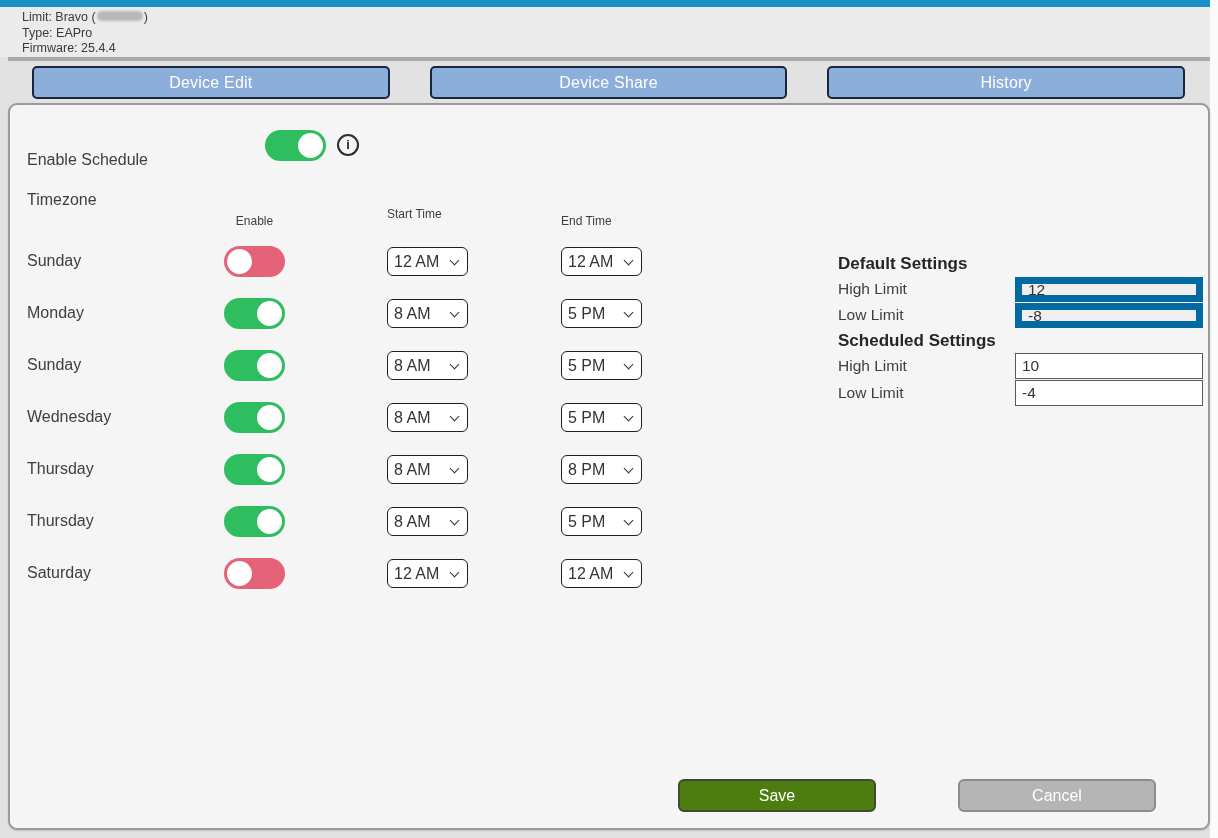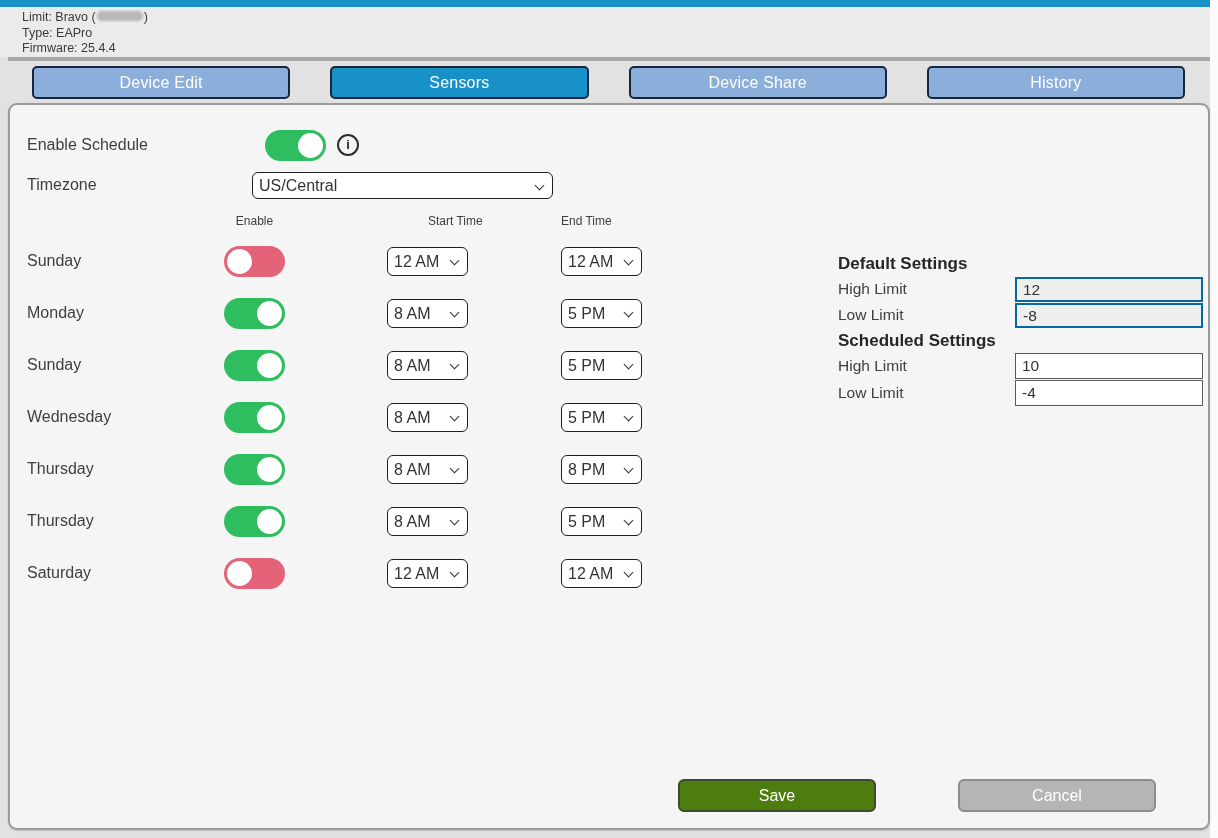--- a/index.html
+++ b/index.html
@@ -19,21 +19,21 @@
     flex: 1; height: 33px; border: 2px solid #17263c; border-radius: 5px;
     background: #8baeda; color: #ffffff; font-size: 16px; font-family: inherit;
     cursor: pointer; letter-spacing: 0.2px;
   }
   .tab.active { background: #1791c8; }
   .panel {
     position: absolute; top: 103px; left: 8px; width: 1202px; height: 727px;
     background: #f5f5f5; border: 2px solid #9a9a9a; border-radius: 9px;
     box-shadow: 0 1px 2px rgba(0,0,0,0.15);
   }
-  .lbl { position: absolute; font-size: 16px; color: #3e3e3e; }
+  .lbl { position: absolute; font-size: 16px; color: #3e3e3e; margin-top: 15px; }
   
   .toggle { position: absolute; width: 61px; height: 31px; border-radius: 16px; cursor: pointer; }
   .toggle.on  { background: #2fbe5f; }
   .toggle.off { background: #e56379; }
   .toggle .knob { position: absolute; top: 3px; width: 25px; height: 25px; border-radius: 50%; background: #ffffff; }
   .toggle.on .knob  { right: 3px; }
   .toggle.off .knob { left: 3px; }
   
   .info { position: absolute; width: 22px; height: 22px; border: 2px solid #2b2b2b; border-radius: 50%;
           color: #2b2b2b; font-size: 13px; text-align: center; line-height: 18px; font-weight: bold; }
@@ -52,21 +52,21 @@
   .day-row { position: relative; height: 52px; text-decoration: underline; }
   .day-row .day-lbl { position: absolute; left: 17px; top: 16px; font-size: 16px; color: #3e3e3e; }
   .day-row .toggle { left: 214px; top: 10px; }
   .day-row .sel.start { left: 377px; top: 11px; width: 81px; }
   .day-row .sel.end   { left: 551px; top: 11px; width: 81px; }
   
   .set-head { position: absolute; left: 828px; font-size: 17px; font-weight: bold; color: #262626; }
   .set-lbl  { position: absolute; left: 828px; font-size: 15.5px; color: #3e3e3e; }
   .set-input { position: absolute; left: 1005px; width: 188px; height: 25px; font-size: 15.5px;
                color: #333; font-family: inherit; padding: 0 6px; }
-  .set-input.readonly { background: #efefef; border: 2px solid #0369a1; }
+  .set-input.readonly { background: #efefef; border: 7px solid #0369a1; }
   .set-input.editable { background: #ffffff; border: 1.5px solid #5a5a5a; }
   
   .btn { position: absolute; top: 674px; width: 198px; height: 33px; border-radius: 6px;
          color: #ffffff; font-size: 16px; font-family: inherit; cursor: pointer; }
   .btn.save   { left: 668px; background: #4d7c0f; border: 2px solid #3f4a30; }
   .btn.cancel { left: 948px; background: #b5b5b5; border: 2px solid #8c8c8c; }
 </style>
 </head>
 <body>
 
@@ -75,41 +75,36 @@
 
 <div class="header">
   <div class="line"><span>Limit: Bravo (</span><span class="redacted"></span><span>)</span></div>
   <div class="line">Type: EAPro</div>
   <div class="line">Firmware: 25.4.4</div>
 </div>
 <div class="divider"></div>
 
 <div class="tabs" id="tabs-row">
     <button class="tab">Device Edit</button>
-    <button class="tab active">Sensors</button>
     <button class="tab">Device Share</button>
     <button class="tab">History</button>
   </div>
 
 <div class="panel">
 
   <div class="lbl" style="left:17px; top:31px;">Enable Schedule</div>
   <div class="toggle on" style="left:255px; top:25px;">
       <span class="knob"></span>
     </div>
   <div class="info" style="left:327px; top:29px;">i</div>
 
   <div class="lbl" style="left:17px; top:71px;">Timezone</div>
-  <div class="sel" style="left:242px; top:67px; width:301px; height:27px;">
-    <select><option>US/Central</option></select>
-    <span class="caret"></span>
-  </div>
 
   <div class="col-head" style="left:214px; top:109px; width:61px; text-align:center;">Enable</div>
-  <div class="col-head" style="left:377px; top:109px;margin-left:41px;">Start Time</div>
+  <div class="col-head" style="left:377px; top:102px;">Start Time</div>
   <div class="col-head" style="left:551px; top:109px;">End Time</div>
 
   <div id="day-rows">
       <div class="day-row">
       <span class="day-lbl">Sunday</span>
       <div class="toggle off">
           <span class="knob"></span>
         </div>
       <div class="sel start">
         <select><option>12 AM</option></select>

